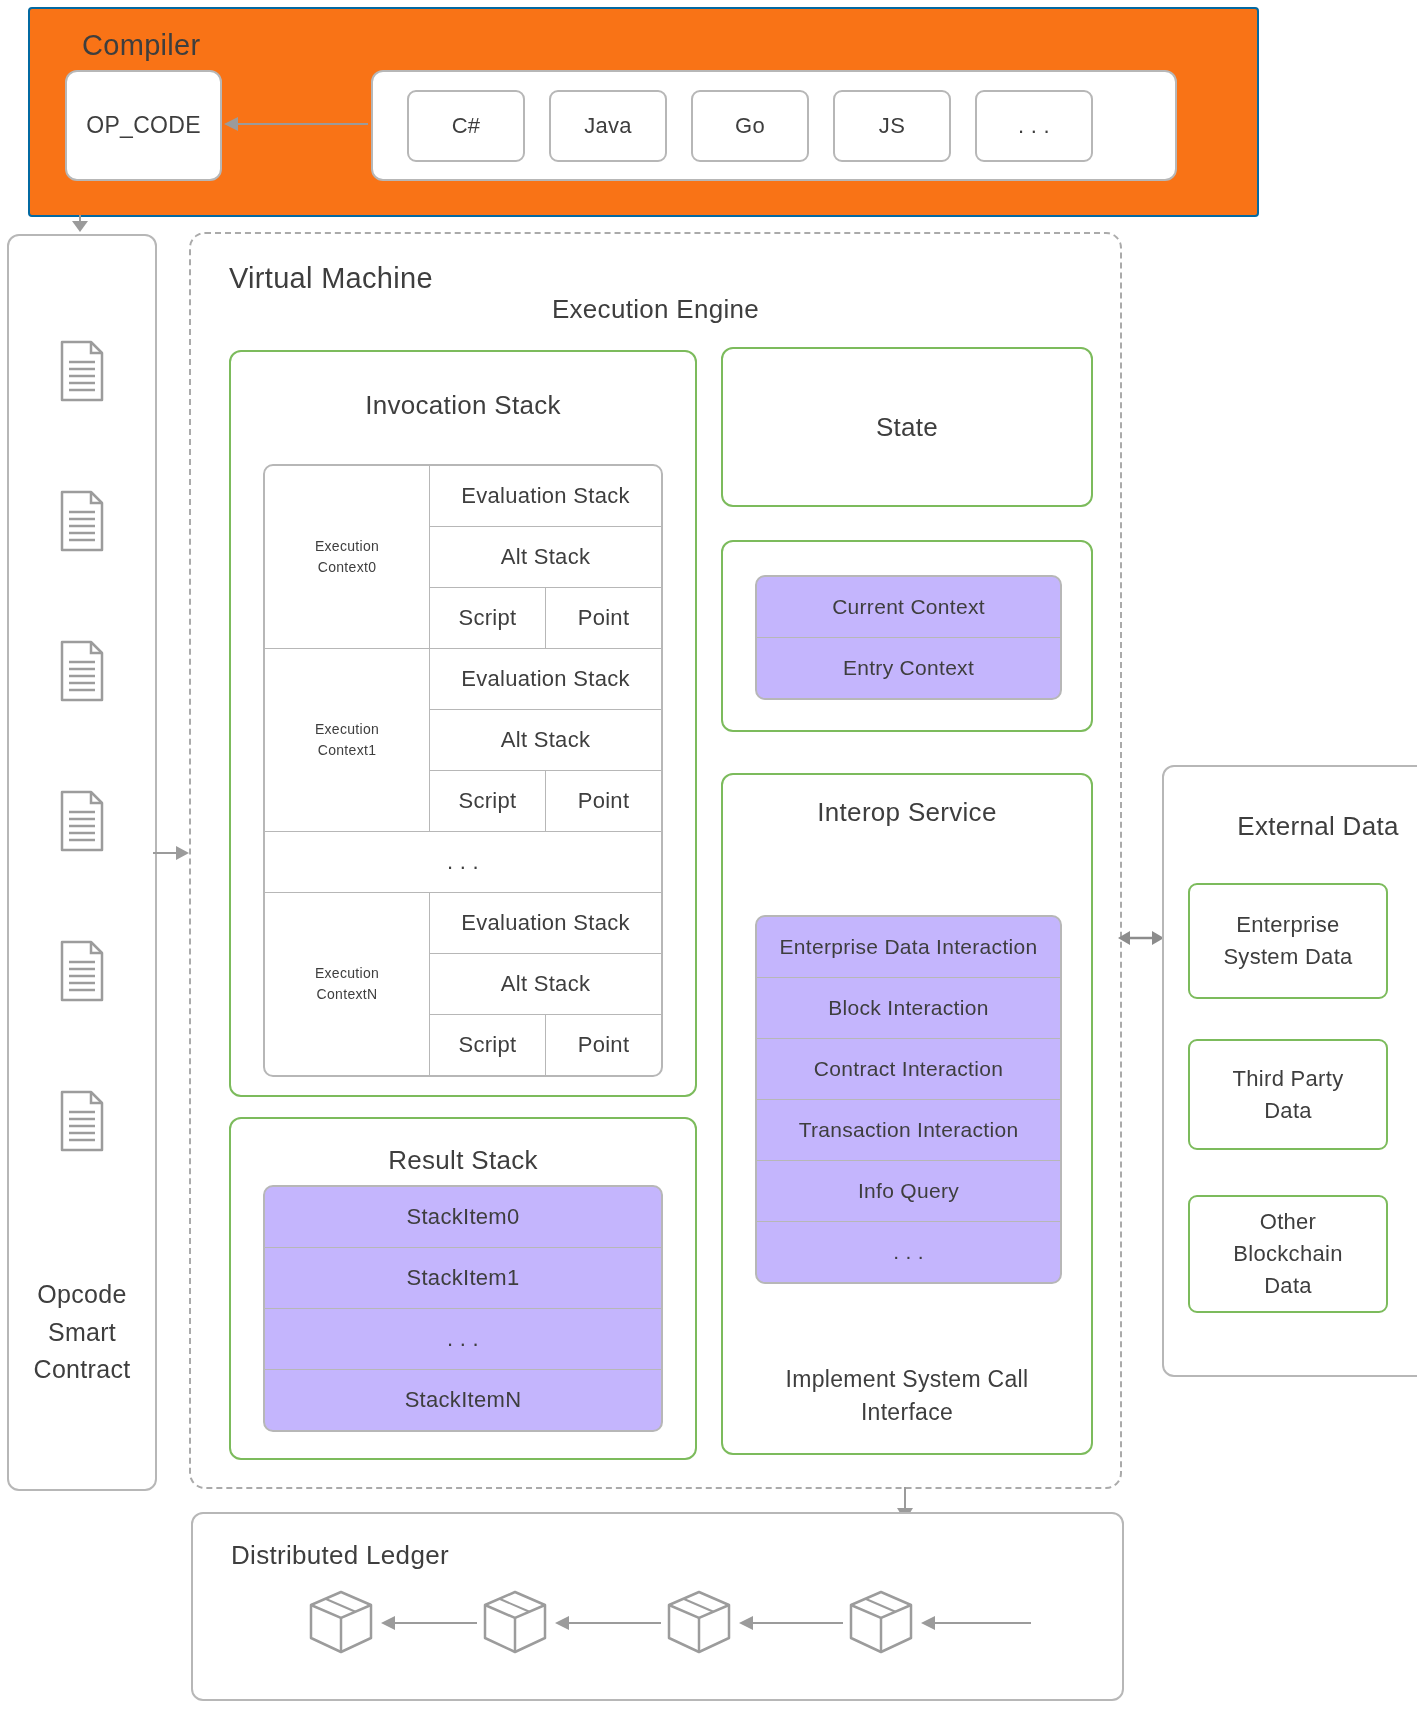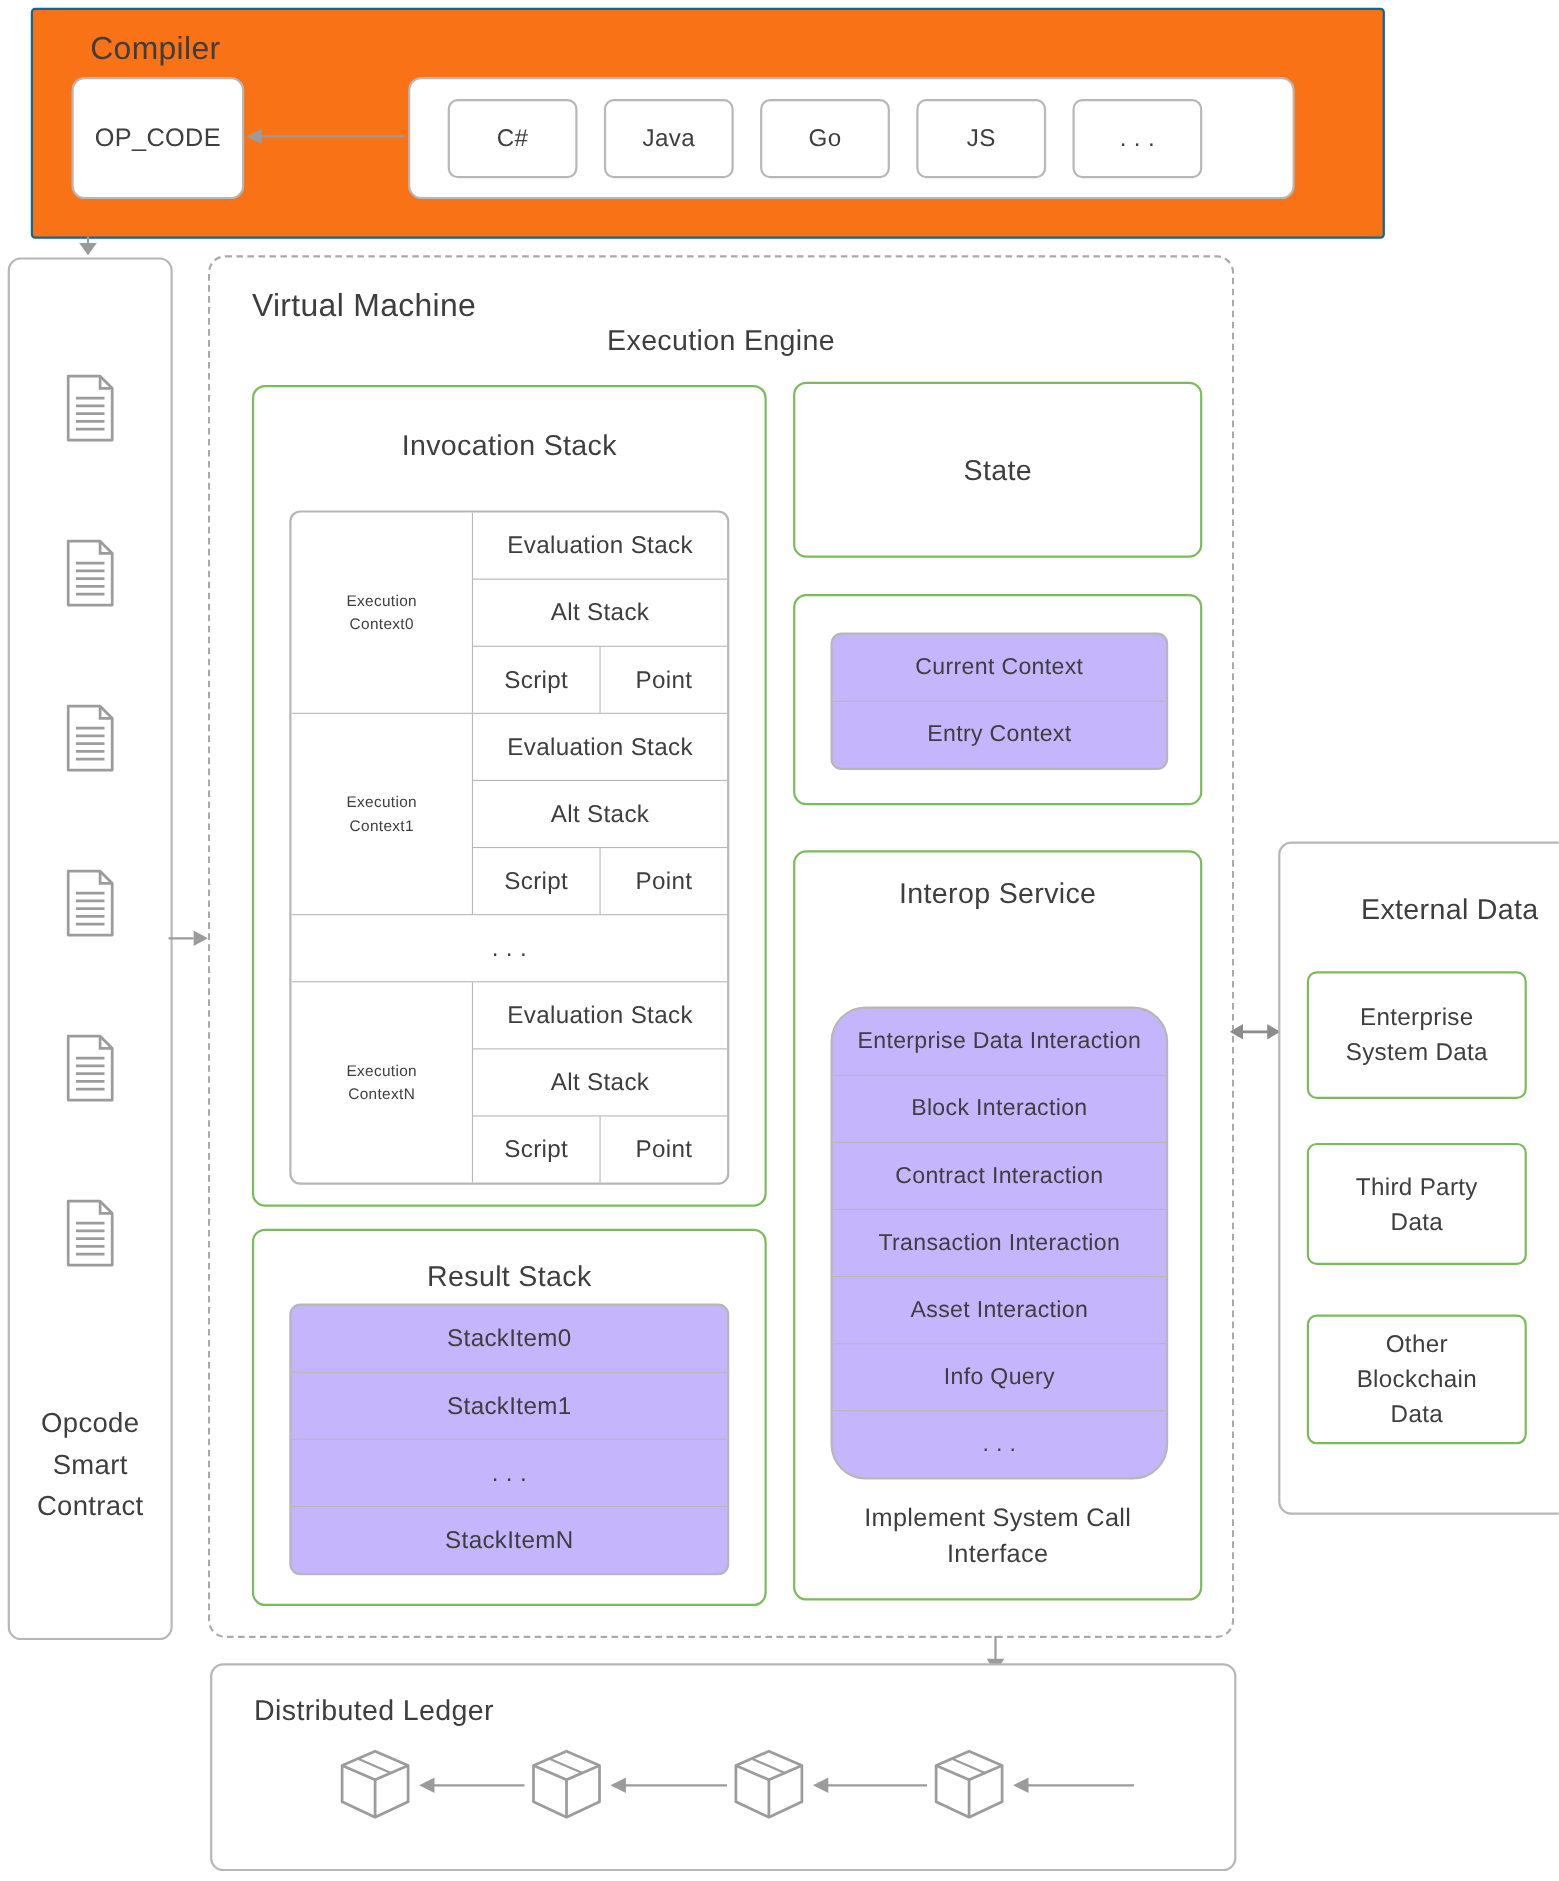--- a/index.html
+++ b/index.html
@@ -207,26 +207,25 @@
 
   <div class="abs green-box" style="left:530px;top:306px;width:368px;height:188px;">
     <div class="abs rows-box" style="left:32px;top:33px;width:303px;">
       <div class="row center">Current Context</div>
       <div class="row center">Entry Context</div>
     </div>
   </div>
 
   <div class="abs green-box" style="left:530px;top:539px;width:368px;height:678px;">
     <div class="section-title" style="text-align:center;margin-top:22px;">Interop Service</div>
-    <div class="abs rows-box" style="left:32px;top:140px;width:303px;border-radius:32px;">
+    <div class="abs rows-box" style="left:32px;top:140px;width:303px;">
       <div class="row center">Enterprise Data Interaction</div>
       <div class="row center">Block Interaction</div>
       <div class="row center">Contract Interaction</div>
       <div class="row center">Transaction Interaction</div>
-      <div class="row center">Asset Interaction</div>
       <div class="row center">Info Query</div>
       <div class="row center">. . .</div>
     </div>
     <div class="abs pre" style="left:0;top:588px;width:100%;text-align:center;font-size:23px;line-height:1.45;">Implement System Call
 Interface</div>
   </div>
 
   <div class="abs green-box" style="left:38px;top:883px;width:464px;height:339px;">
     <div class="section-title" style="text-align:center;margin-top:26px;">Result Stack</div>
     <div class="abs rows-box" style="left:32px;top:66px;width:396px;">

